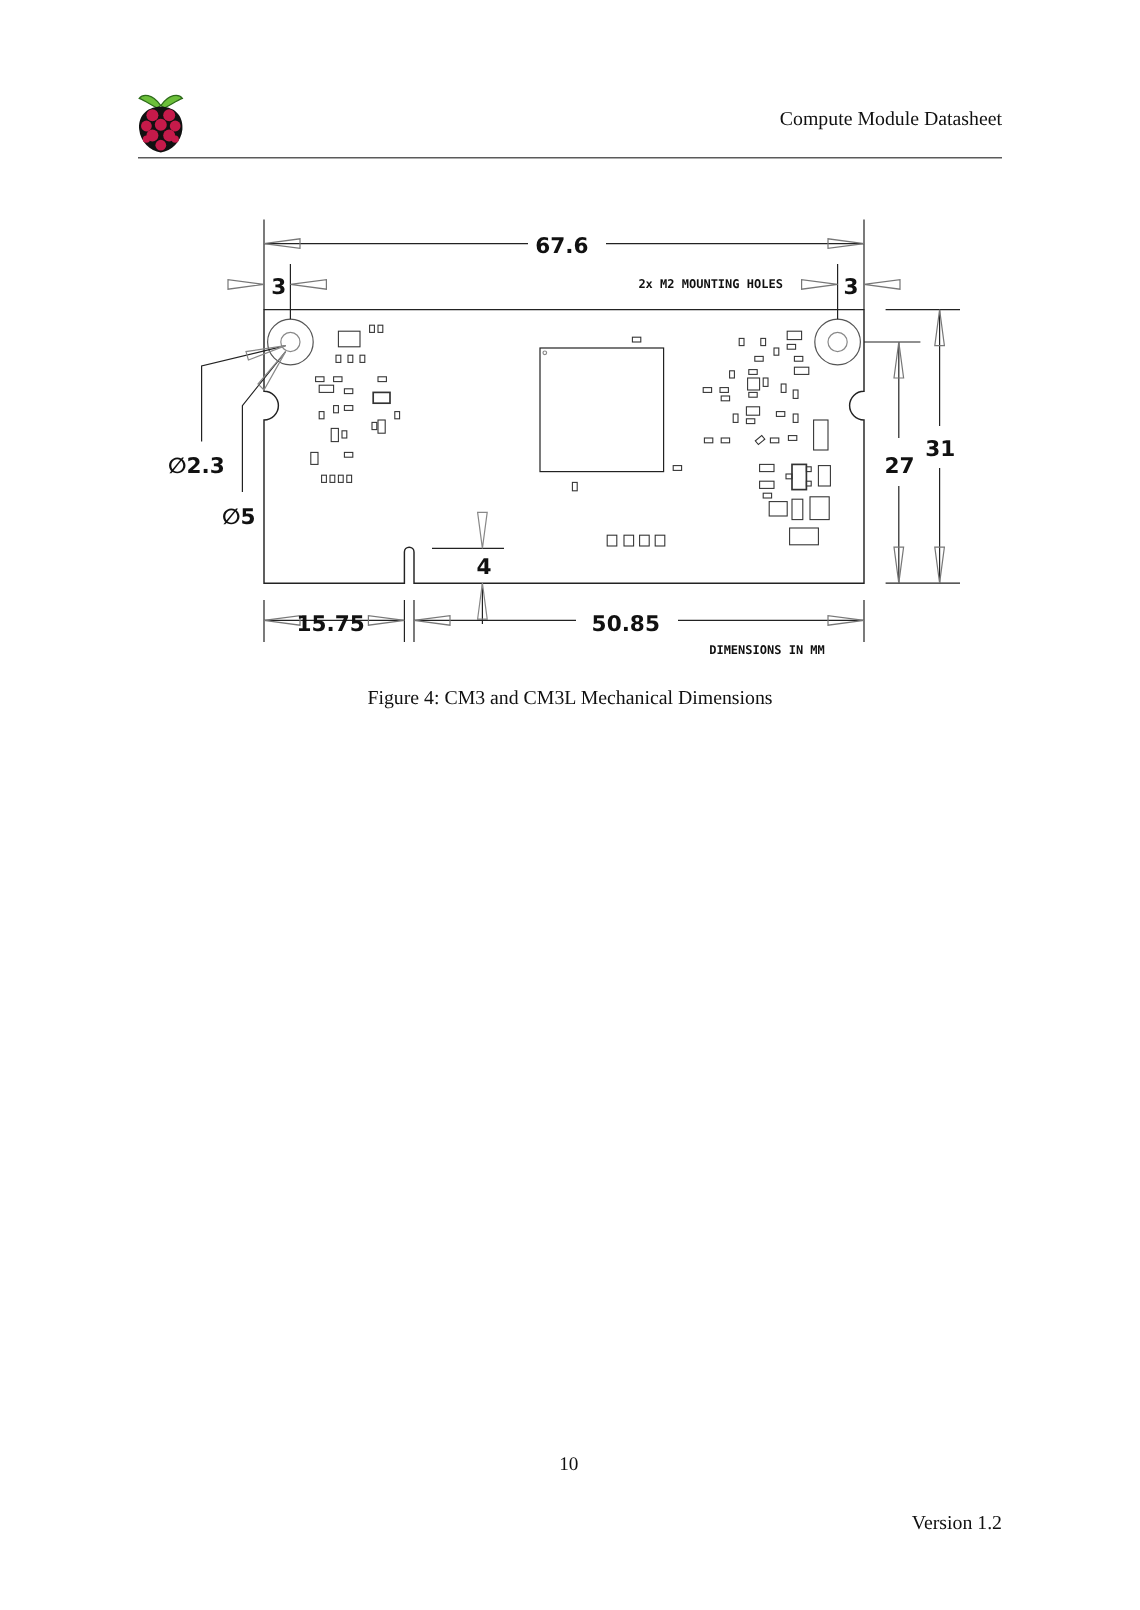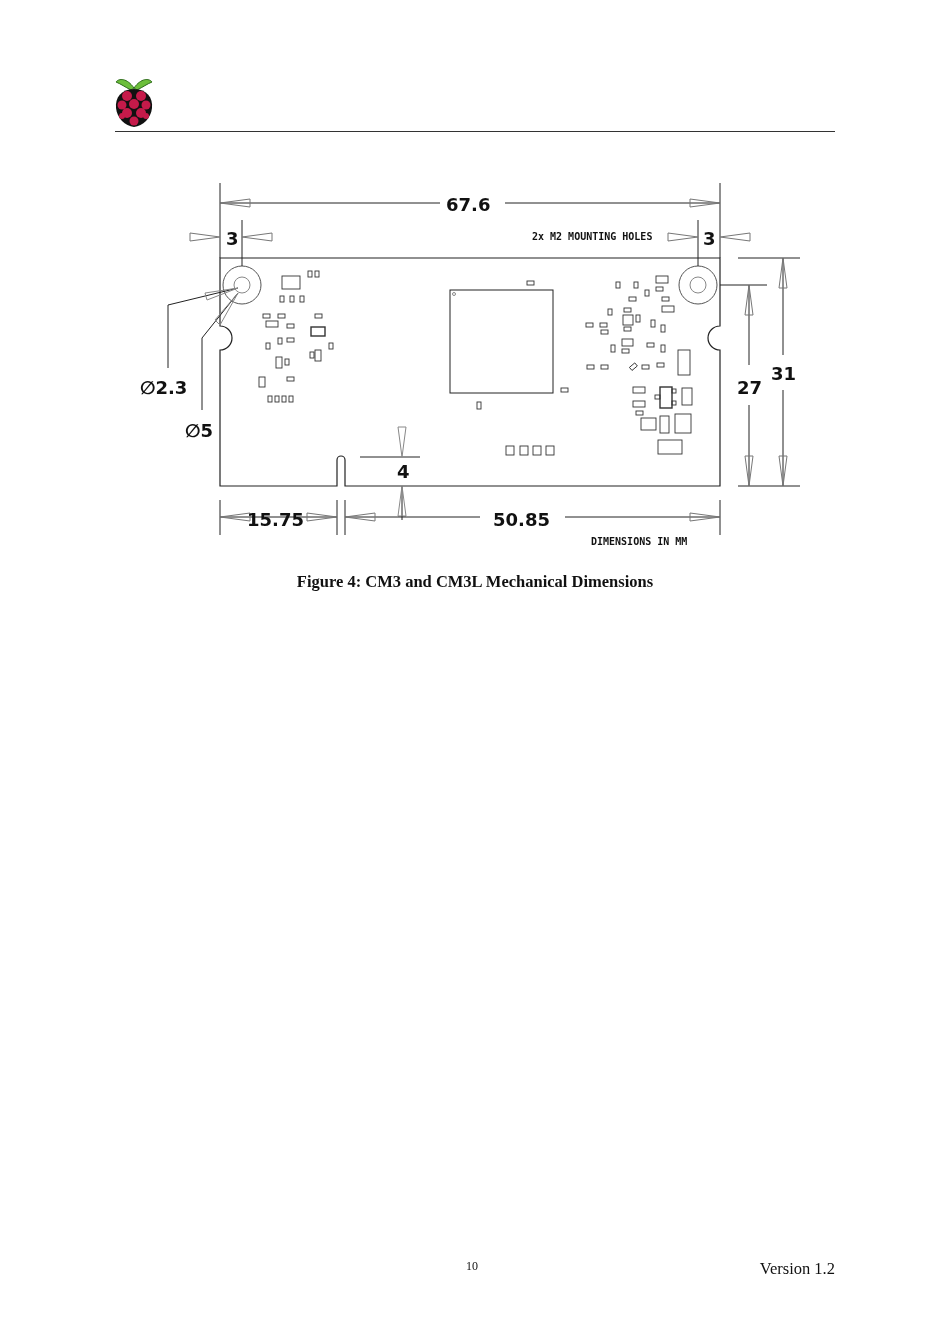--- a/index.html
+++ b/index.html
@@ -1,22 +1,22 @@
 <!DOCTYPE html>
 <html><head>
 <meta charset="utf-8">
 <style>
   html, body { margin:0; padding:0; background:#fff; }
   body { width:950px; height:1342px; position:relative; overflow:hidden; font-family:"Liberation Serif", serif; color:#111; }
   .logo { position:absolute; left:113px; top:74px; width:42px; height:54px; }
   .hdr { position:absolute; right:115px; top:88px; text-align:right; font-size:16.5px; line-height:21px; }
   .rule { position:absolute; left:115px; right:115px; top:131px; height:0; border-top:1px solid #333; }
   .fig { position:absolute; left:0; top:0; width:950px; height:560px; }
-  .caption { position:absolute; left:0; width:950px; top:572px; text-align:center; font-size:16.5px;font-weight:bold; }
-  .pnum { position:absolute; left:466px; top:1259px; font-size:12px; }
+  .caption { position:absolute; left:0; width:950px; top:572px; text-align:center; font-size:16.5px; }
+  .pnum { position:absolute; left:466px; top:1212px; font-size:16px; }
   .ver { position:absolute; right:115px; top:1259px; font-size:16.5px; }
   .dim { font-family:"DejaVu Sans", sans-serif; font-weight:bold; fill:#111; }
   .note { font-family:"DejaVu Sans Mono", monospace; font-weight:bold; fill:#111; font-size:10px; }
 </style>
 </head>
 <body>
 
 <svg class="logo" viewBox="0 0 42 54">
   <path d="M21 14 C14 4 6 4 3 8 C8 10 12 13 18 16 Z" fill="#6cbf3a" stroke="#2d6b1a" stroke-width="1"></path>
   <path d="M21 14 C28 4 36 4 39 8 C34 10 30 13 24 16 Z" fill="#6cbf3a" stroke="#2d6b1a" stroke-width="1"></path>
@@ -29,20 +29,21 @@
       <circle cx="33" cy="31" r="4.5"></circle>
     <circle cx="14" cy="39" r="5"></circle>
       <circle cx="28" cy="39" r="5"></circle>
     <circle cx="21" cy="47" r="4.5"></circle>
       <circle cx="9" cy="42" r="3"></circle>
       <circle cx="33" cy="42" r="3"></circle>
   </g>
 </svg>
 
 <div class="hdr">
+  <div>Compute Module Datasheet</div>
 </div>
 <div class="rule"></div>
 
 <svg class="fig" viewBox="0 0 950 560">
   <g fill="none" stroke="#222" stroke-width="1">
 
     <path d="M220 258 H720 V326 A10 10 0 0 0 720 350 V486 H345 V460 A4 4 0 0 0 337 460 V486 H220 V350 A10 10 0 0 0 220 326 Z" stroke-width="1.2"></path>
 
     <circle cx="242" cy="285" r="19" stroke="#555"></circle>
       <circle cx="242" cy="285" r="8" stroke="#888"></circle>

